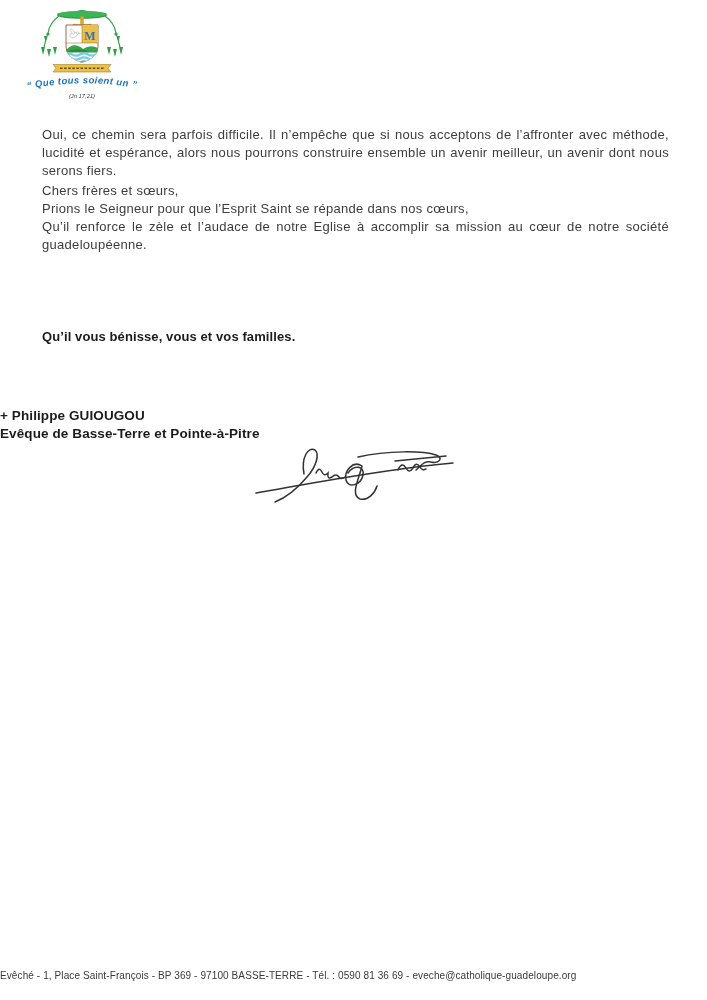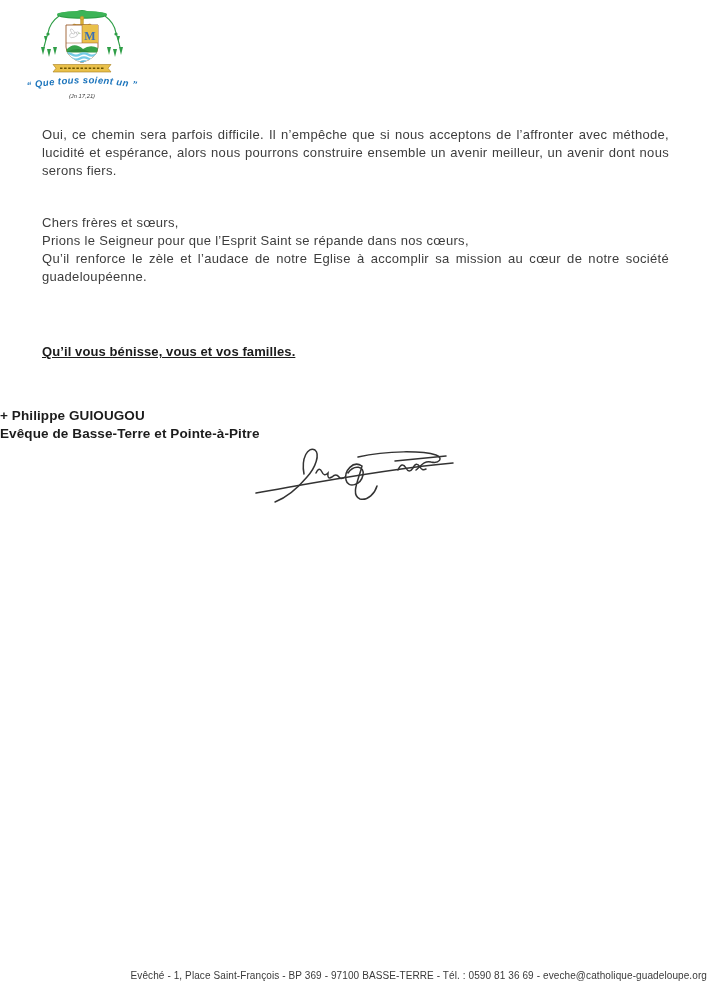--- a/index.html
+++ b/index.html
@@ -24,48 +24,47 @@
     margin: 0;
     font-size: 13px;
     line-height: 18px;
     letter-spacing: 0.3px;
     color: #3d3d3d;
     text-align: justify;
   }
   .para.preline { white-space: pre-line; }
   .para.bold { font-weight: bold; color: #1c1c1c; letter-spacing: 0.1px; }
   .p1 { top: 126px; }
-  .p2 { top: 214px; }
+  .p2 { top: 182px; }
   .p3 { top: 285px; }
-  .p4 { top: 343px; text-decoration: underline; }
+  .p4 { top: 328px; }
 
   
   .sig-block {
     position: absolute;
     left: 0; right: 0;
     top: 407px;
     font-size: 13.5px;
     line-height: 18px;
     font-weight: bold;
     color: #1c1c1c;
     letter-spacing: 0.1px;
   }
   .sig-scrawl { position: absolute; left: 248px; top: 443px; width: 215px; height: 62px; }
 
   
   .footer {
     position: absolute;
     left: 0; right: 0;
     top: 969px;
-    text-align: right;
+    text-align: left;
     font-size: 10px;
     line-height: 14px;
     color: #3a3a3a;
     letter-spacing: 0.1px;
-    padding-left: 24px;
   }
 </style>
 </head>
 <body>
 
 <div class="page">
 
   <div class="logo">
     <svg width="120" height="100" viewBox="0 0 120 98">
       <defs>

